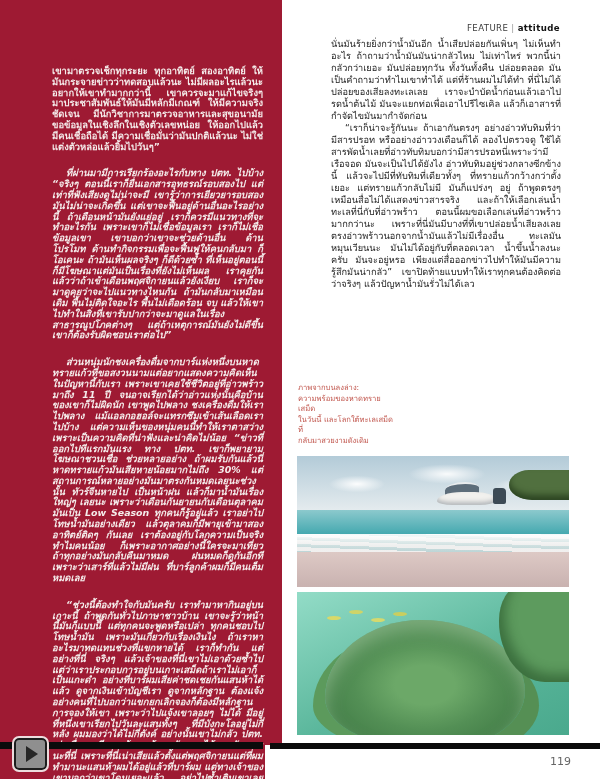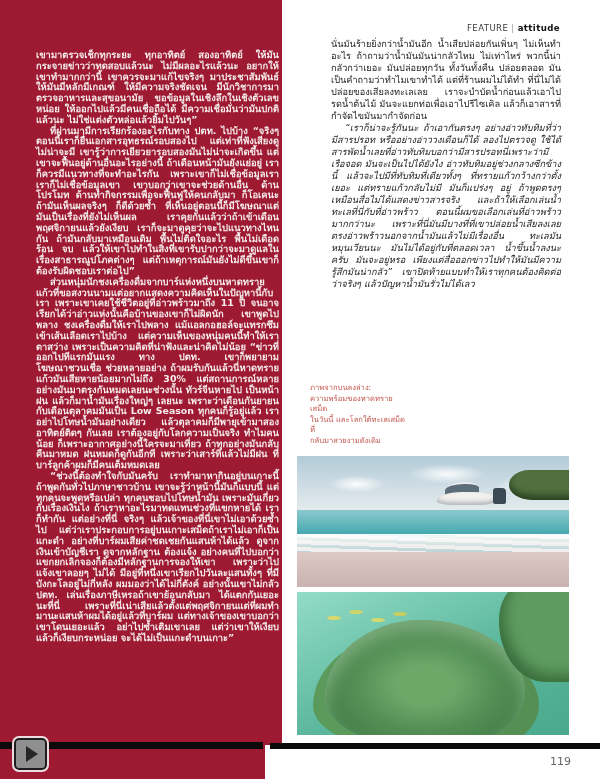--- a/index.html
+++ b/index.html
@@ -3,35 +3,35 @@
 <meta charset="utf-8">
 <style>
   html,body{margin:0;padding:0;background:#e8e8e8;}
   .page{position:relative;width:600px;height:779px;background:#ffffff;overflow:hidden;
         font-family:"DejaVu Sans","Liberation Sans",sans-serif;}
   
   .red-panel{position:absolute;left:0;top:0;width:282px;height:745px;background:#9e1a33;}
   .red-bottom{position:absolute;left:0;top:745px;width:265px;height:34px;background:#9e1a33;}
   .left-text{position:absolute;left:36px;top:50px;width:243px;color:#f5eceb;
              font-size:9.4px;line-height:10.8px;font-weight:bold;text-align:justify;}
-  .left-text p{margin:0;}
-  .left-text p.ind{text-indent:14px;}
+  .left-text p{margin:16px;}
+  .left-text p.ind{text-indent:14px;font-style:italic;}
   
   .header{position:absolute;right:40px;top:23px;font-size:8.6px;color:#3c3c3c;
           letter-spacing:.4px;text-align:left;}
   .header .divider{color:#999;margin:0 3px;}
   .header .tagline{font-weight:bold;color:#111;}
   
   .right-col{position:absolute;left:331px;top:38px;width:230px;color:#222;
              font-size:9.2px;line-height:12px;text-align:justify;}
   .right-col p{margin:0;}
-  .right-col p.ind{text-indent:14px;font-style:italic;}
+  .right-col p.ind{text-indent:14px;}
   .right-cont{position:absolute;left:398px;top:381px;width:163px;color:#222;
               font-size:9.2px;line-height:11.5px;text-align:justify;}
-  .caption{position:absolute;left:310px;top:383px;width:97px;color:#c0544b;
+  .caption{position:absolute;left:298px;top:383px;width:97px;color:#c0544b;
            font-size:7.6px;line-height:10.6px;white-space:pre-line;}
   
   .photo{position:absolute;left:297px;width:272px;overflow:hidden;}
   .photo1{top:456px;height:131px;background:#dfe7ea;}
   .photo1 .sky{position:absolute;left:0;top:0;right:0;height:54px;
     background:
       radial-gradient(40px 12px at 60px 28px,rgba(255,255,255,.95),rgba(255,255,255,0) 70%),
       radial-gradient(55px 14px at 150px 18px,rgba(255,255,255,.9),rgba(255,255,255,0) 70%),
       radial-gradient(45px 12px at 230px 30px,rgba(255,255,255,.85),rgba(255,255,255,0) 70%),
       linear-gradient(#b3cbd8,#e4ebee);}

